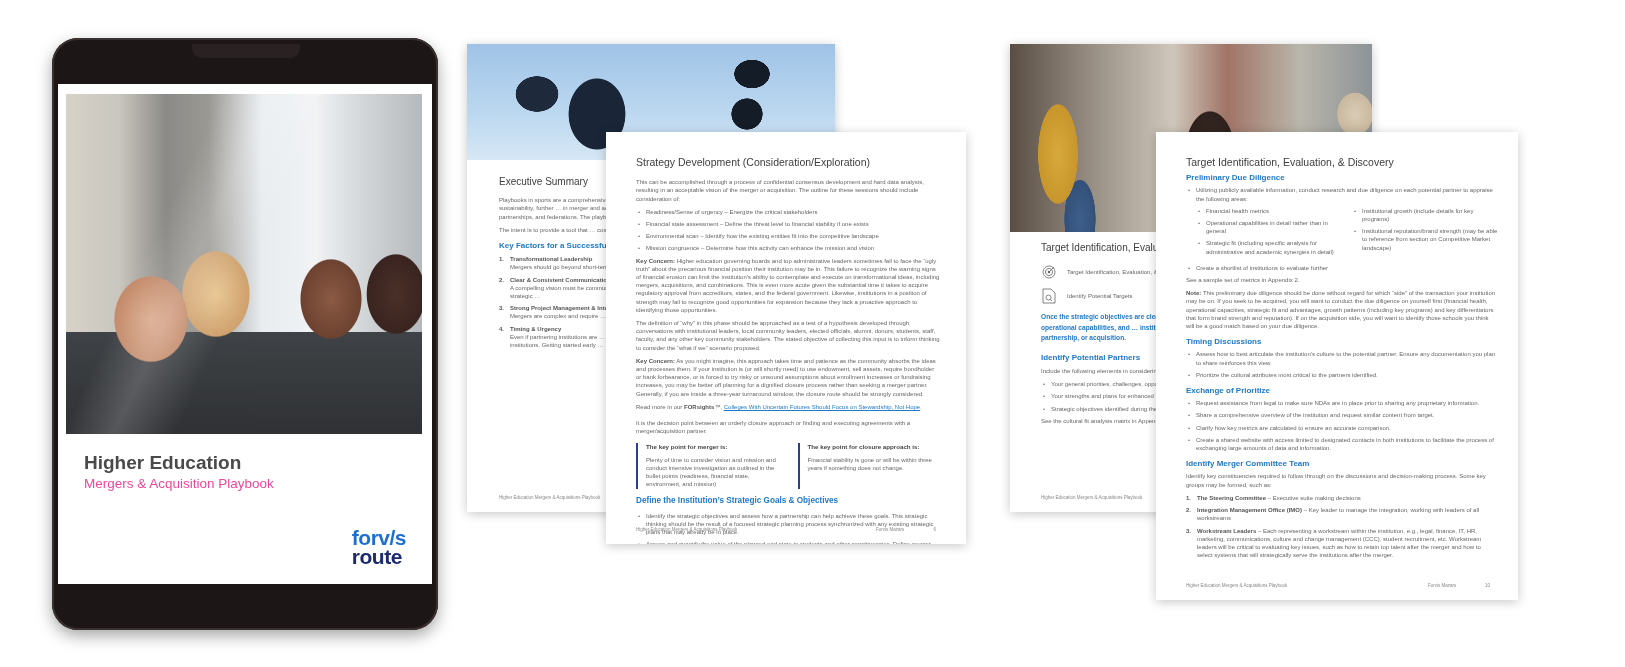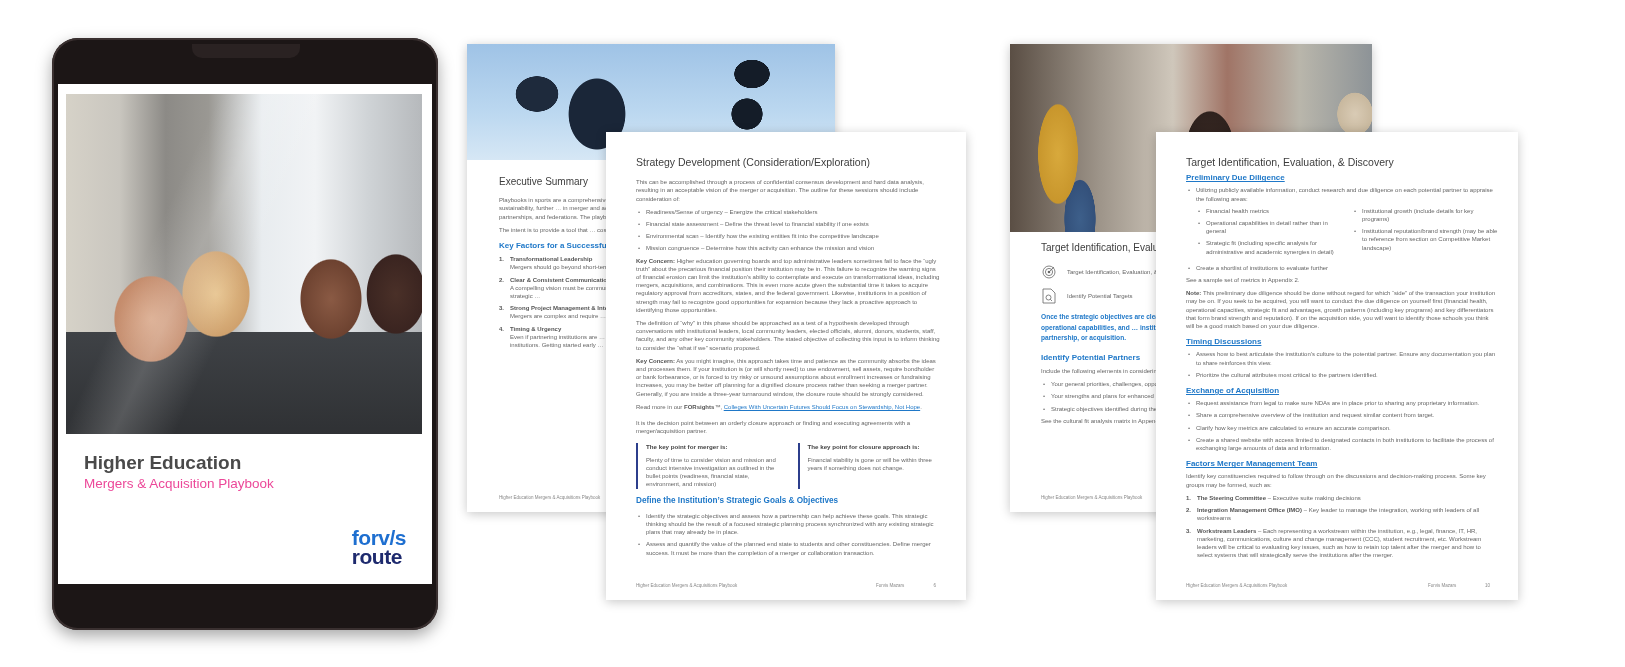--- a/index.html
+++ b/index.html
@@ -74,21 +74,21 @@
       radial-gradient(ellipse 30px 25px at 70px 50px, #1e2a3c 0%, #1e2a3c 70%, transparent 72%),
       radial-gradient(ellipse 25px 20px at 285px 30px, #141c28 0%, #141c28 70%, transparent 72%),
       radial-gradient(ellipse 22px 22px at 280px 70px, #141c28 0%, #141c28 70%, transparent 72%),
       linear-gradient(180deg, #9fc3e6 0%, #bcd8f0 60%, #d6e7f5 100%);
   }
   #p1 .content { position: absolute; left: 32px; top: 134px; width: 320px; }
   #p1 h1 { font-size: 10px; margin-bottom: 10px; }
   #p1 h2 { font-size: 8px; margin: 8px 0 5px; }
 
   
-  #p2 { left: 606px; top: 132px; width: 360px; height: 468px; }
+  #p2 { left: 606px; top: 132px; width: 360px; height: 412px; }
   #p2 .content { position: absolute; left: 30px; top: 26px; width: 305px; }
   #p2 h1 { font-size: 10.5px; margin-bottom: 12px; }
   #p2 h2 { font-size: 8.2px; margin: 8px 0 7px; }
   .t p { margin-bottom: 5px; }
   .link { color: #1f78c8; text-decoration: underline; }
   .callouts { display: flex; gap: 18px; margin: 8px 0 8px; }
   .callout { flex: 1; border-left: 2px solid #2c3e8c; padding-left: 8px; }
   .callout .ch { font-size: 6.2px; color: #444; font-weight: bold; margin-bottom: 4px; }
 
   
@@ -107,21 +107,21 @@
   #p3 h1 { font-size: 10px; margin-bottom: 12px; }
   #p3 h2 { font-size: 8px; margin: 10px 0 5px; }
   .icon-row { display: flex; align-items: center; gap: 10px; margin-bottom: 8px; }
   .icon-box { width: 16px; height: 16px; display: flex; align-items: center; justify-content: center; }
   .lead { font-size: 6.6px; line-height: 10.5px; color: #1f78c8; font-weight: bold; margin: 6px 0; }
 
   
   #p4 { left: 1156px; top: 132px; width: 362px; height: 468px; }
   #p4 .content { position: absolute; left: 30px; top: 26px; width: 312px; }
   #p4 h1 { font-size: 10.5px; margin-bottom: 8px; }
-  #p4 h2 { font-size: 8px; margin: 8px 0 4px; text-decoration: underline; }
+  #p4 h2 { font-size: 8px; margin: 8px 0 4px; }
   .twocol { display: grid; grid-template-columns: 1fr 1fr; column-gap: 10px; }
 </style>
 </head>
 <body>
 
 <div class="tablet">
   <div class="tablet-notch"></div>
   <div class="tablet-screen">
     <div class="tablet-photo">
         <div class="glare"></div>
@@ -251,28 +251,28 @@
       </li>
       <li>Create a shortlist of institutions to evaluate further</li>
     </ul>
     <p>See a sample set of metrics in Appendix 2.</p>
     <p><span class="bold">Note:</span> <span>This preliminary due diligence should be done without regard for which “side” of the transaction your institution may be on. If you seek to be acquired, you will want to conduct the due diligence on yourself first (financial health, operational capacities, strategic fit and advantages, growth patterns (including key programs) and key differentiators that form brand strength and reputation). If on the acquisition side, you will want to identify those schools you think will be a good match based on your due diligence.</span></p>
     <h2>Timing Discussions</h2>
     <ul class="bullets">
       <li>Assess how to best articulate the institution’s culture to the potential partner. Ensure any documentation you plan to share reinforces this view.</li>
       <li>Prioritize the cultural attributes most critical to the partners identified.</li>
     </ul>
-    <h2>Exchange of Acquisition</h2>
+    <h2>Exchange of Prioritize</h2>
     <ul class="bullets">
       <li>Request assistance from legal to make sure NDAs are in place prior to sharing any proprietary information.</li>
       <li>Share a comprehensive overview of the institution and request similar content from target.</li>
       <li>Clarify how key metrics are calculated to ensure an accurate comparison.</li>
       <li>Create a shared website with access limited to designated contacts in both institutions to facilitate the process of exchanging large amounts of data and information.</li>
     </ul>
-    <h2>Factors Merger Management Team</h2>
+    <h2>Identify Merger Committee Team</h2>
     <p>Identify key constituencies required to follow through on the discussions and decision-making process. Some key groups may be formed, such as:</p>
     <ol class="numbered">
       <li><span class="bold">The Steering Committee</span><span> – Executive suite making decisions</span></li>
       <li><span class="bold">Integration Management Office (IMO)</span><span> – Key leader to manage the integration, working with leaders of all workstreams</span></li>
       <li><span class="bold">Workstream Leaders</span><span> – Each representing a workstream within the institution, e.g., legal, finance, IT, HR, marketing, communications, culture and change management (CCC), student recruitment, etc. Workstream leaders will be critical to evaluating key issues, such as how to retain top talent after the merger and how to select systems that will strategically serve the institutions after the merger.</span></li>
     </ol>
   </div>
   <div class="footer" style="left:30px;">Higher Education Mergers &amp; Acquisitions Playbook</div>
   <div class="footer" style="left:272px;">Forvis Mazars</div>
   <div class="footer" style="right:28px;">10</div>

